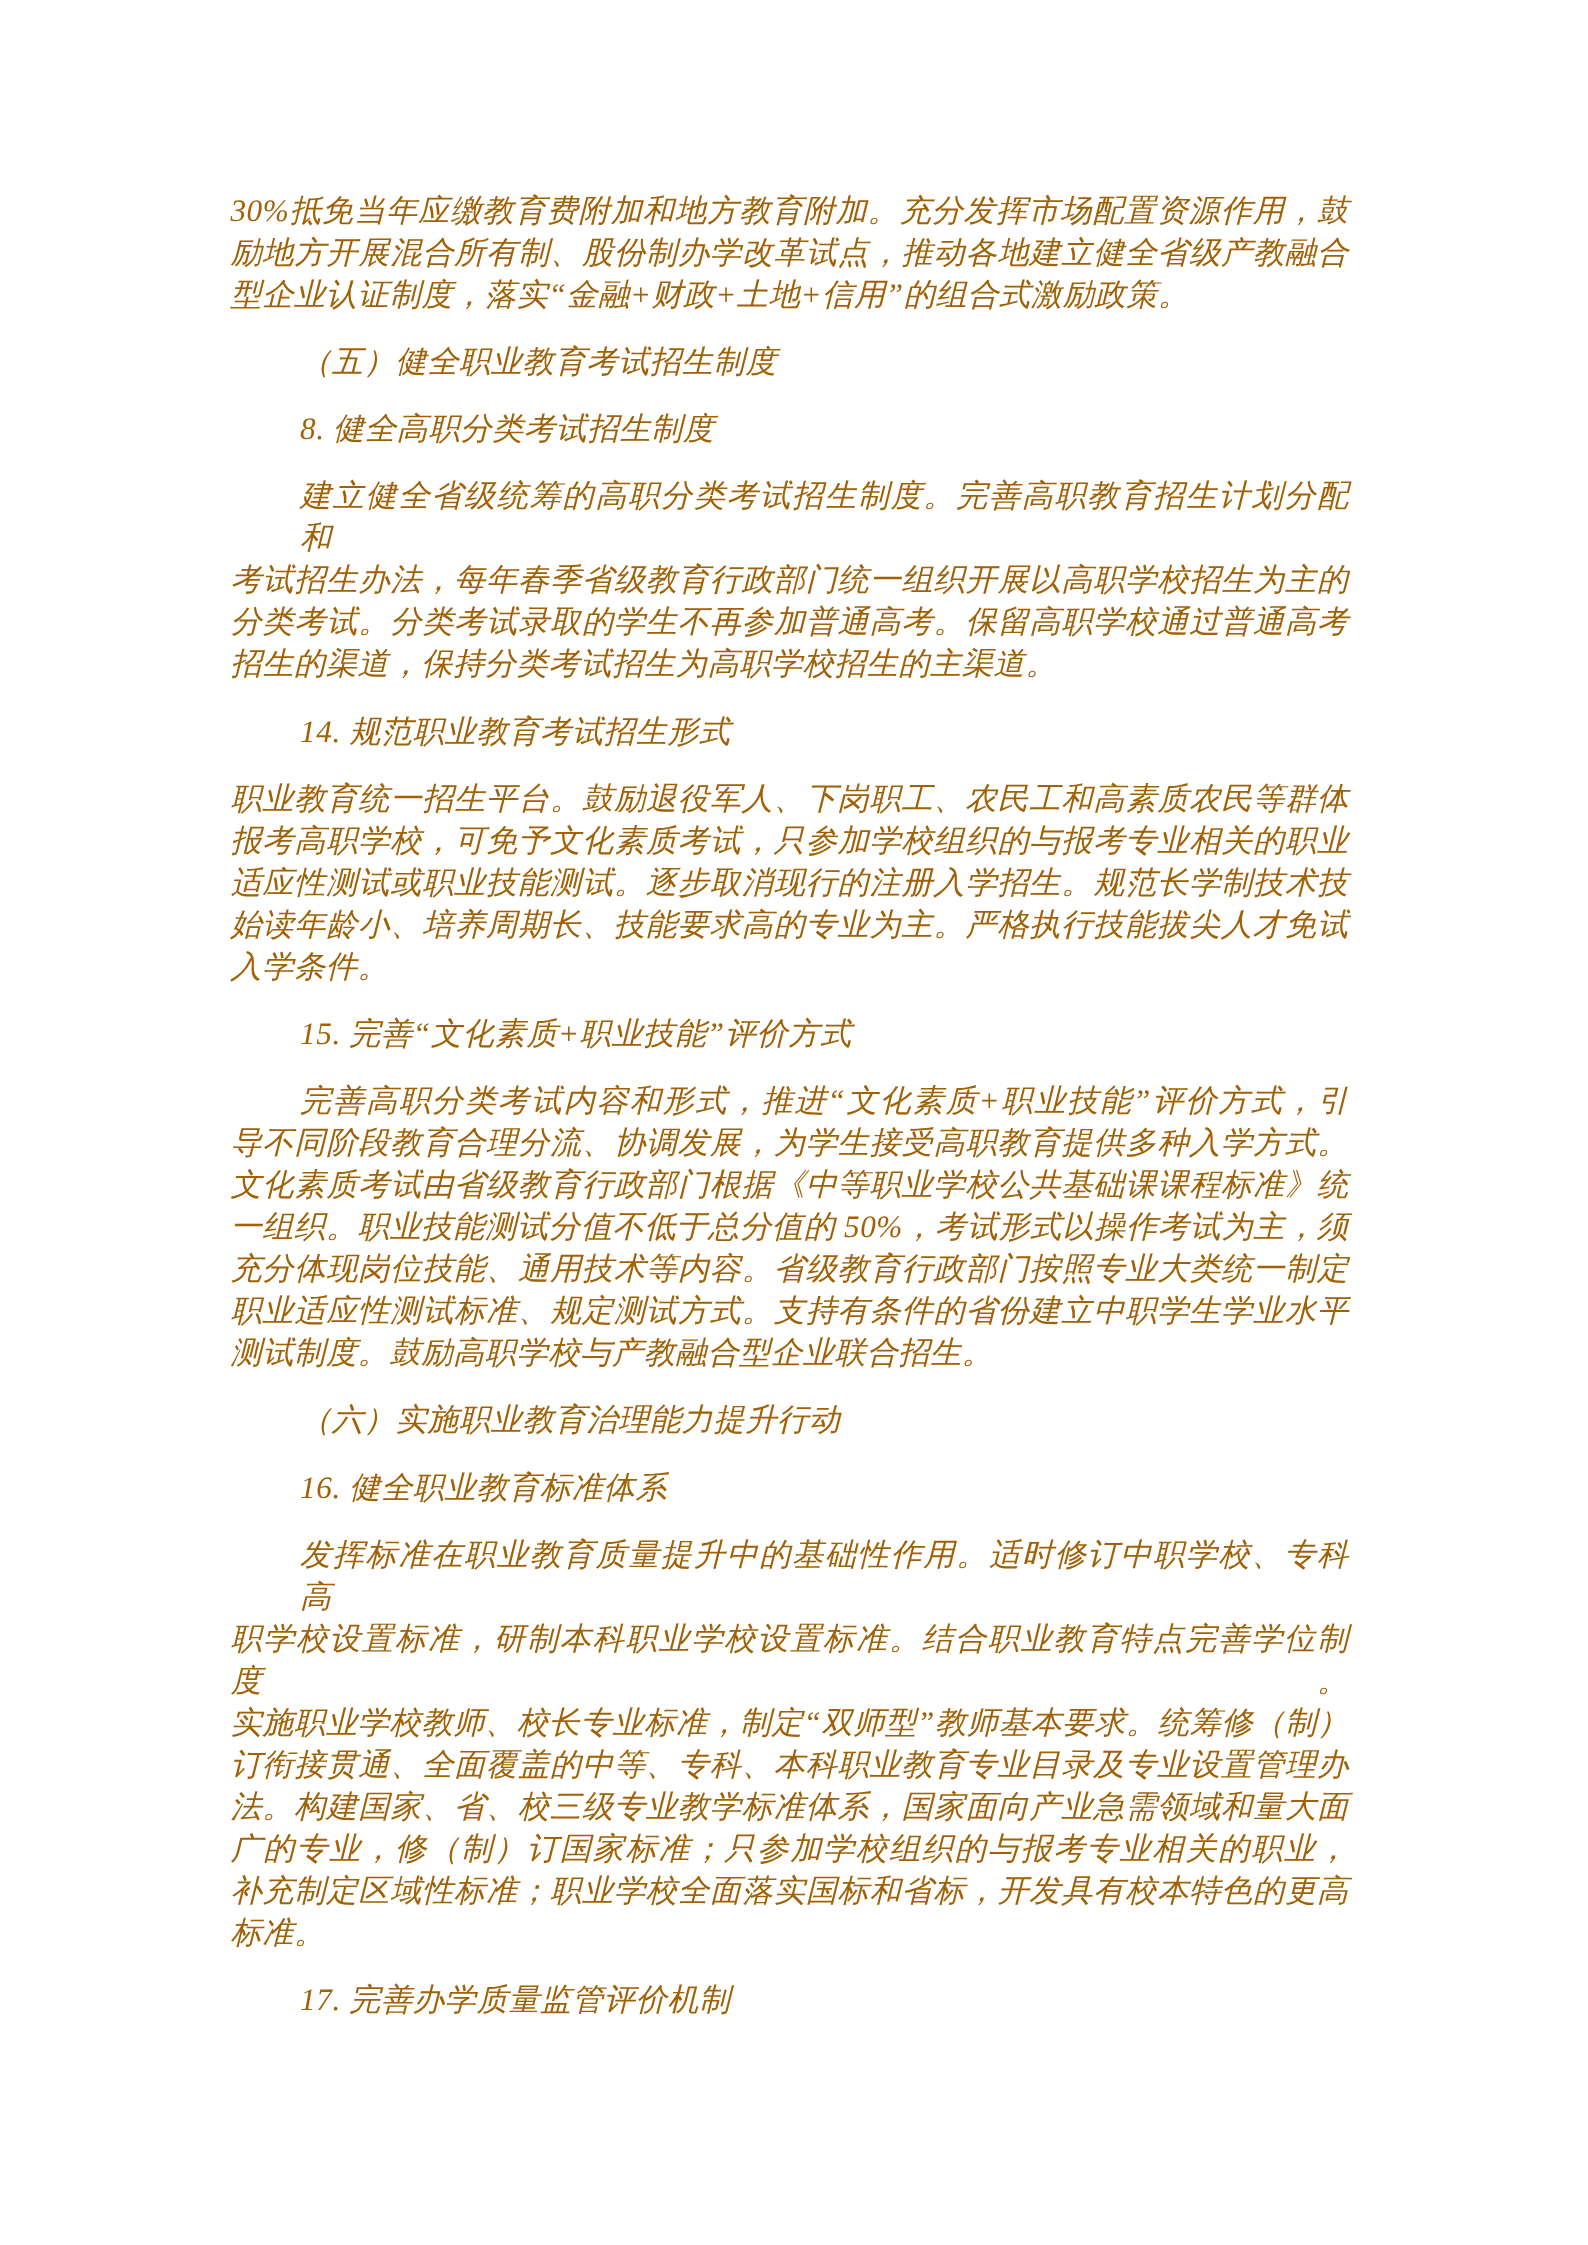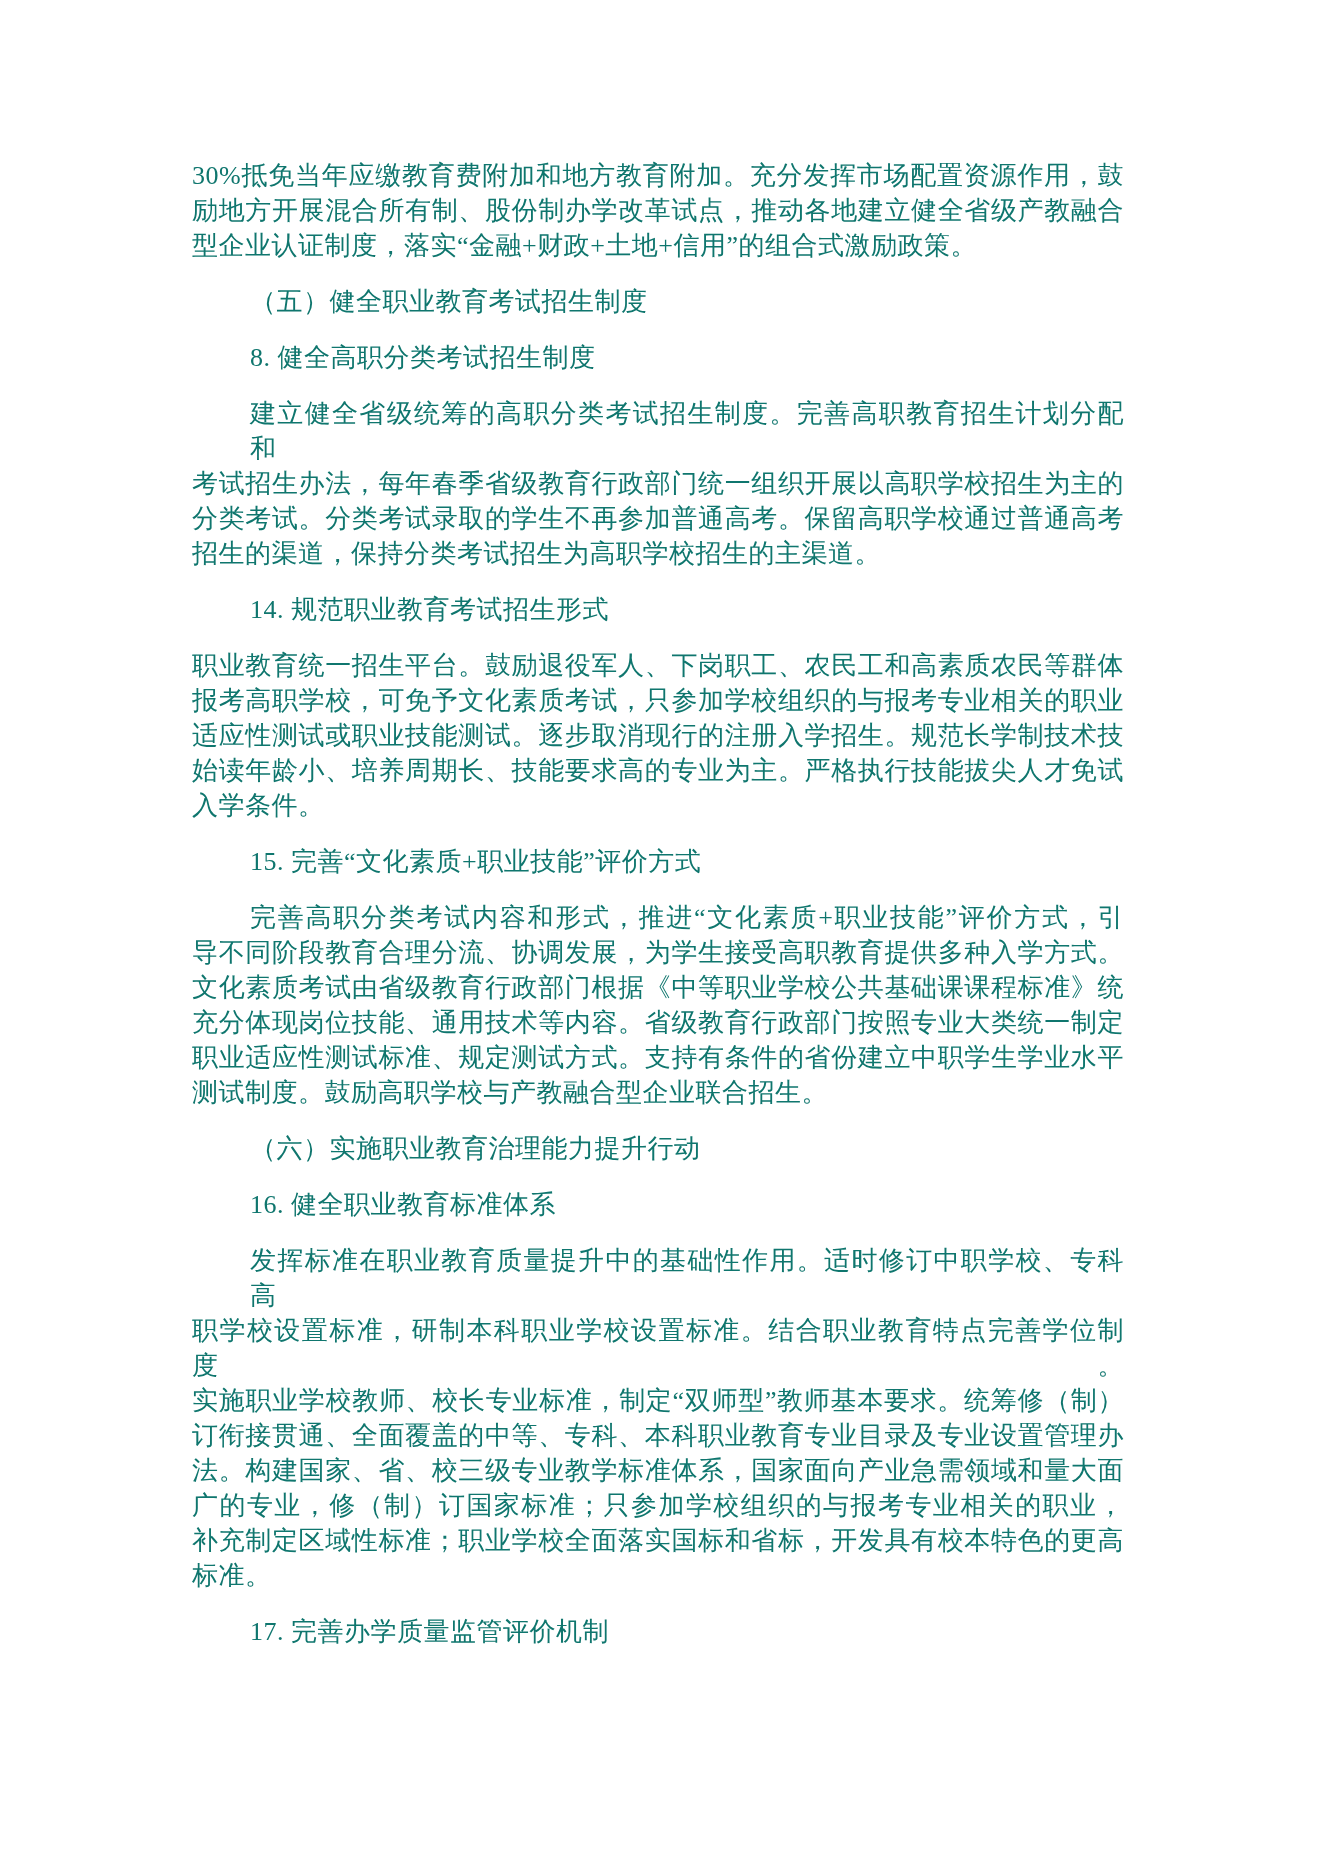--- a/index.html
+++ b/index.html
@@ -19,22 +19,23 @@
     position: absolute;
     left: 192px;
     top: 158px;
     width: 932px;
   }
   .block { margin: 0; }
   .block + .block { margin-top: 21px; }
   .line {
     font-size: 26px;
     line-height: 35px;
-    color: #0f766e;
+    color: #a16207;
     letter-spacing: 0.5px;
+    font-style: italic;
   }
   
   .line.j {
     text-align: justify;
     text-align-last: justify;
   }
   
   .line.ind { padding-left: 58px; }
   .block.heading .line { padding-left: 58px; }
 </style>
@@ -70,20 +71,21 @@
         <div class="line j">始读年龄小、培养周期长、技能要求高的专业为主。严格执行技能拔尖人才免试</div>
         <div class="line">入学条件。</div>
       </div>
       <div class="block heading">
         <div class="line">15. 完善“文化素质+职业技能”评价方式</div>
       </div>
       <div class="block paragraph">
         <div class="line j ind">完善高职分类考试内容和形式，推进“文化素质+职业技能”评价方式，引</div>
         <div class="line j">导不同阶段教育合理分流、协调发展，为学生接受高职教育提供多种入学方式。</div>
         <div class="line j">文化素质考试由省级教育行政部门根据《中等职业学校公共基础课课程标准》统</div>
+        <div class="line j">一组织。职业技能测试分值不低于总分值的 50%，考试形式以操作考试为主，须</div>
         <div class="line j">充分体现岗位技能、通用技术等内容。省级教育行政部门按照专业大类统一制定</div>
         <div class="line j">职业适应性测试标准、规定测试方式。支持有条件的省份建立中职学生学业水平</div>
         <div class="line">测试制度。鼓励高职学校与产教融合型企业联合招生。</div>
       </div>
       <div class="block heading">
         <div class="line">（六）实施职业教育治理能力提升行动</div>
       </div>
       <div class="block heading">
         <div class="line">16. 健全职业教育标准体系</div>
       </div>

